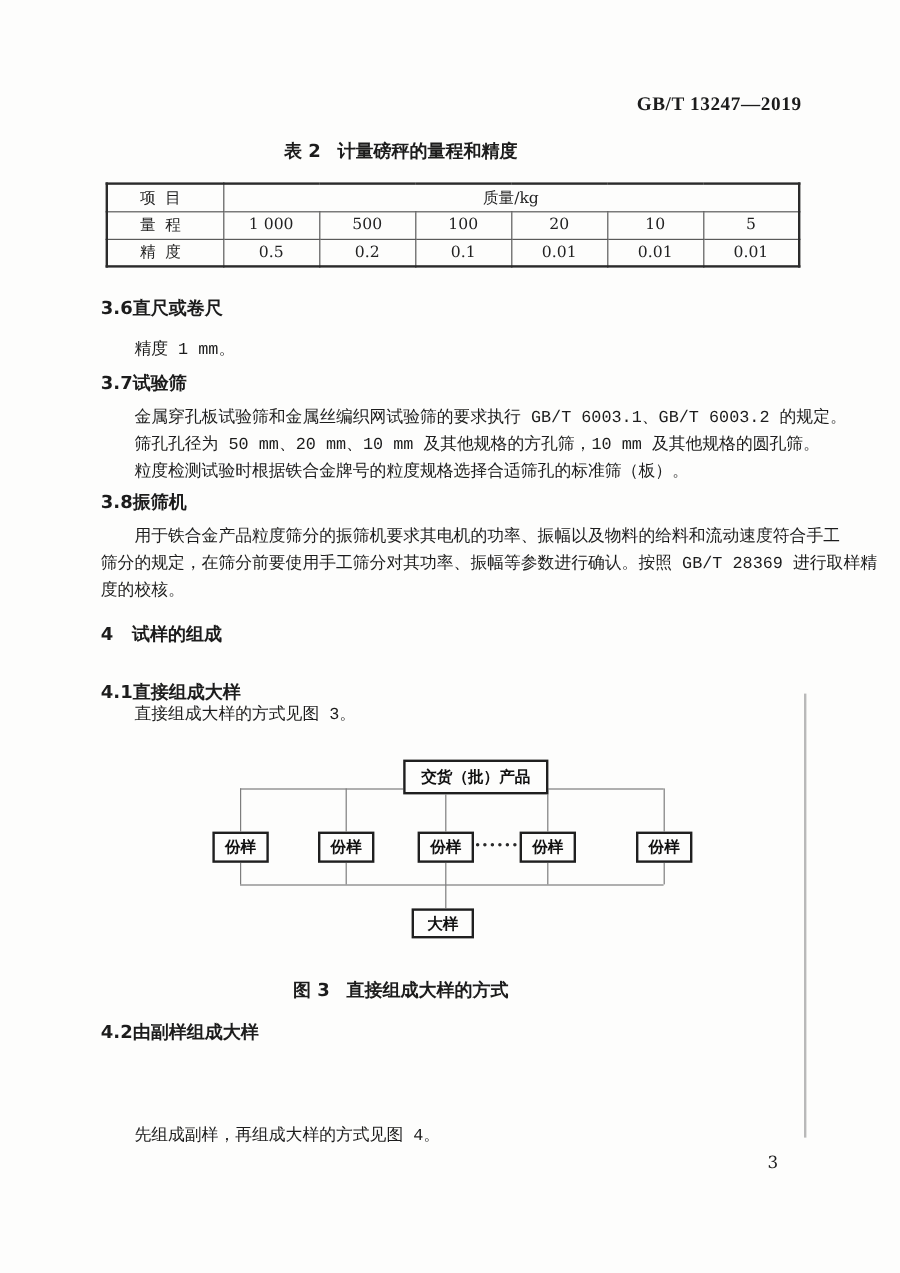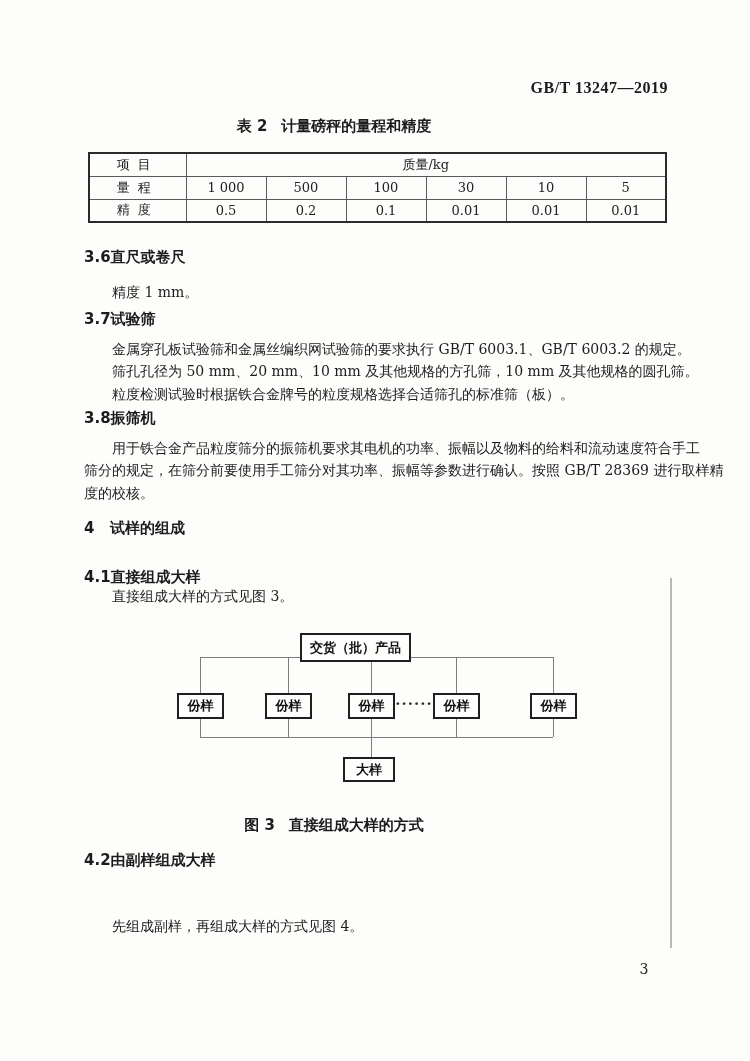--- a/index.html
+++ b/index.html
@@ -52,21 +52,21 @@
     font-family: "DejaVu Sans", "Liberation Sans", sans-serif;
     font-weight: bold; font-size: 15px; white-space: nowrap;
   }
   .h .h-num { display: inline-block; min-width: 26px; }
 
   
   .para {
     left: 84px; width: 590px;
     font-size: 14px; line-height: 22.4px; white-space: nowrap;
   }
-  .para .ln { height: 22.4px; }
+  .para .ln { height: 22.4px; font-family: Liberation Mono, monospace; }
   .ind { padding-left: 28px; }
 
   
   .diagram { left: 0; top: 633px; width: 750px; height: 150px; }
   .conn { position: absolute; background: #7d7d7d; }
   .dbox {
     position: absolute;
     border: 2px solid #1f1f1f; background: #fdfdfc;
     display: flex; align-items: center; justify-content: center;
     font-family: "DejaVu Sans", "Liberation Sans", sans-serif;
@@ -108,21 +108,21 @@
     <tbody>
       <tr>
         <td class="lbl">项目</td>
         <td colspan="6">质量/kg</td>
       </tr>
       <tr>
         <td class="lbl">量程</td>
         <td>1 000</td>
         <td>500</td>
         <td>100</td>
-        <td>30</td>
+        <td>20</td>
         <td>10</td>
         <td>5</td>
       </tr>
       <tr>
         <td class="lbl">精度</td>
         <td>0.5</td>
         <td>0.2</td>
         <td>0.1</td>
         <td>0.01</td>
         <td>0.01</td>
@@ -175,38 +175,38 @@
     <div class="conn" style="left:371px; top:29px; width:1px; height:31px"></div>
     <div class="conn" style="left:456px; top:24px; width:1px; height:36px"></div>
     <div class="conn" style="left:553px; top:24px; width:1px; height:36px"></div>
     <div class="conn" style="left:200px; top:86px; width:1px; height:18px"></div>
     <div class="conn" style="left:288px; top:86px; width:1px; height:18px"></div>
     <div class="conn" style="left:371px; top:86px; width:1px; height:38px"></div>
     <div class="conn" style="left:456px; top:86px; width:1px; height:18px"></div>
     <div class="conn" style="left:553px; top:86px; width:1px; height:18px"></div>
     <div class="conn" style="left:200px; top:104px; width:353px; height:1px"></div>
 
-    <div class="dbox" style="left:300px; top:0; width:111px; height:29px">交货（批）产品</div>
+    <div class="dbox" style="left:336px; top:0; width:121px; height:29px">交货（批）产品</div>
     <div class="dbox" style="left:177px; top:60px; width:47px; height:26px">份样</div>
     <div class="dbox" style="left:265px; top:60px; width:47px; height:26px">份样</div>
     <div class="dbox" style="left:348px; top:60px; width:47px; height:26px">份样</div>
     <div class="dots">······</div>
     <div class="dbox" style="left:433px; top:60px; width:47px; height:26px">份样</div>
     <div class="dbox" style="left:530px; top:60px; width:47px; height:26px">份样</div>
     <div class="dbox" style="left:343px; top:124px; width:52px; height:25px">大样</div>
   </div>
 
   <div class="abs center-title" style="top:816px">
     <span>图 3</span><span class="gap"></span><span>直接组成大样的方式</span>
   </div>
 
   <div class="abs h" style="top:851px">
     <span class="h-num">4.2</span><span>由副样组成大样</span>
   </div>
-  <div class="abs para" style="top:915px">
+  <div class="abs para" style="top:936px">
     <div class="ln ind">先组成副样，再组成大样的方式见图 4。</div>
   </div>
 
   <div class="abs artifact"></div>
 
   <div class="abs page-num">3</div>
 
 </div>
 
 </body></html>

